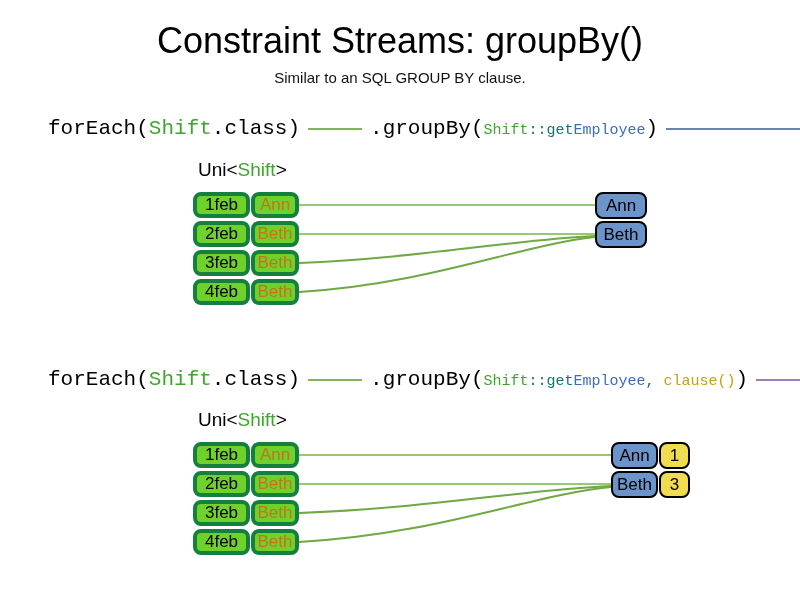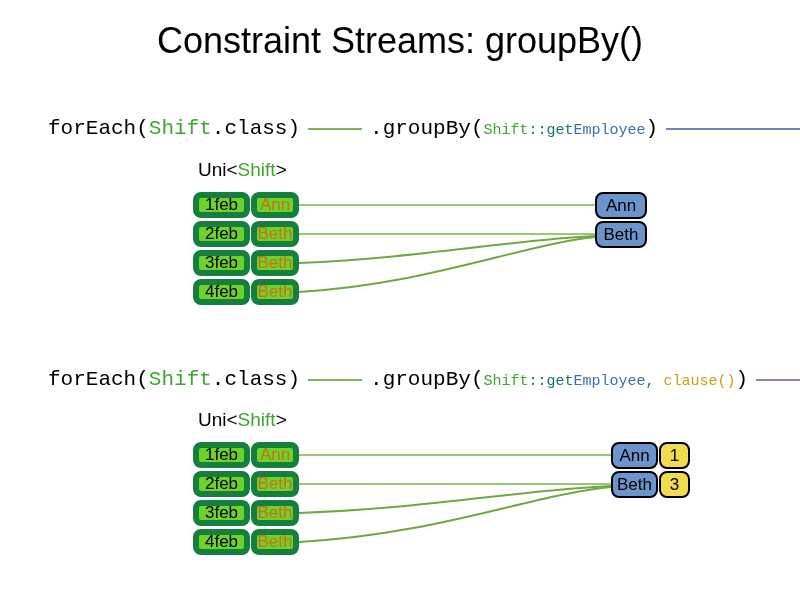--- a/index.html
+++ b/index.html
@@ -22,39 +22,40 @@
 
   .hline { height:2px; align-self:center; display:inline-block; }
   .l-green { background:var(--green_line,#82B35C); width:54px; margin:0 8px; }
   .l-slate { background:var(--slate_line,#6D84B4); width:162px; margin:0 8px 0 8px; }
   .l-purple{ background:var(--purple_line,#9B7FB6); width:98px; margin:0 8px 0 8px; }
 
   .type-label { position:absolute; font-size:19px; color:#000; white-space:pre;text-align:right; }
 
   .grid { position:absolute; z-index:2; }
   .row { display:flex; margin-bottom:3px; }
-  .cell { box-sizing:border-box; height:26px; border:6px solid #15803d; border-radius:8px;
+  .cell { box-sizing:border-box; height:26px; border:4px solid #15803d; border-radius:8px;
           display:flex; align-items:center; justify-content:center; font-size:17px; }
   .cell-date { width:57px; background:var(--green_fill,#6FD22B); color:#000; margin-right:1px; }
   .cell-name { width:48px; background:var(--green_fill,#6FD22B); color:var(--orange_text,#D2691E); }
 
   .result { position:absolute; z-index:2; box-sizing:border-box; height:27px;
             border:2px solid #000; border-radius:8px; background:var(--blue_fill,#6B94CB);
             color:#000; font-size:17px; display:flex; align-items:center; justify-content:center; }
   .count-box { background:var(--yellow_fill,#F1DC50); }
 
   .wires { position:absolute; left:0; top:0; width:800px; height:600px; z-index:1;
            pointer-events:none; }
 </style>
 </head>
 <body>
 
 <div class="slide">
 
   <div class="title">Constraint Streams: groupBy()</div>
+  <div class="subtitle">Similar to an SQL GROUP BY clause.</div>
 
   <svg class="wires" viewBox="0 0 800 600">
     <g stroke-width="2" fill="none">
       <path d="M299 205 H595" stroke="#97C873"></path>
       <path d="M299 234 H595" stroke="#97C873"></path>
       <path d="M299 263 C420 258 510 240 595 236" stroke="#6FA844"></path>
       <path d="M299 292 C430 284 520 245 595 237" stroke="#6FA844"></path>
       <path d="M299 455 H611" stroke="#97C873"></path>
       <path d="M299 484 H611" stroke="#97C873"></path>
       <path d="M299 513 C430 508 520 490 611 486" stroke="#6FA844"></path>

